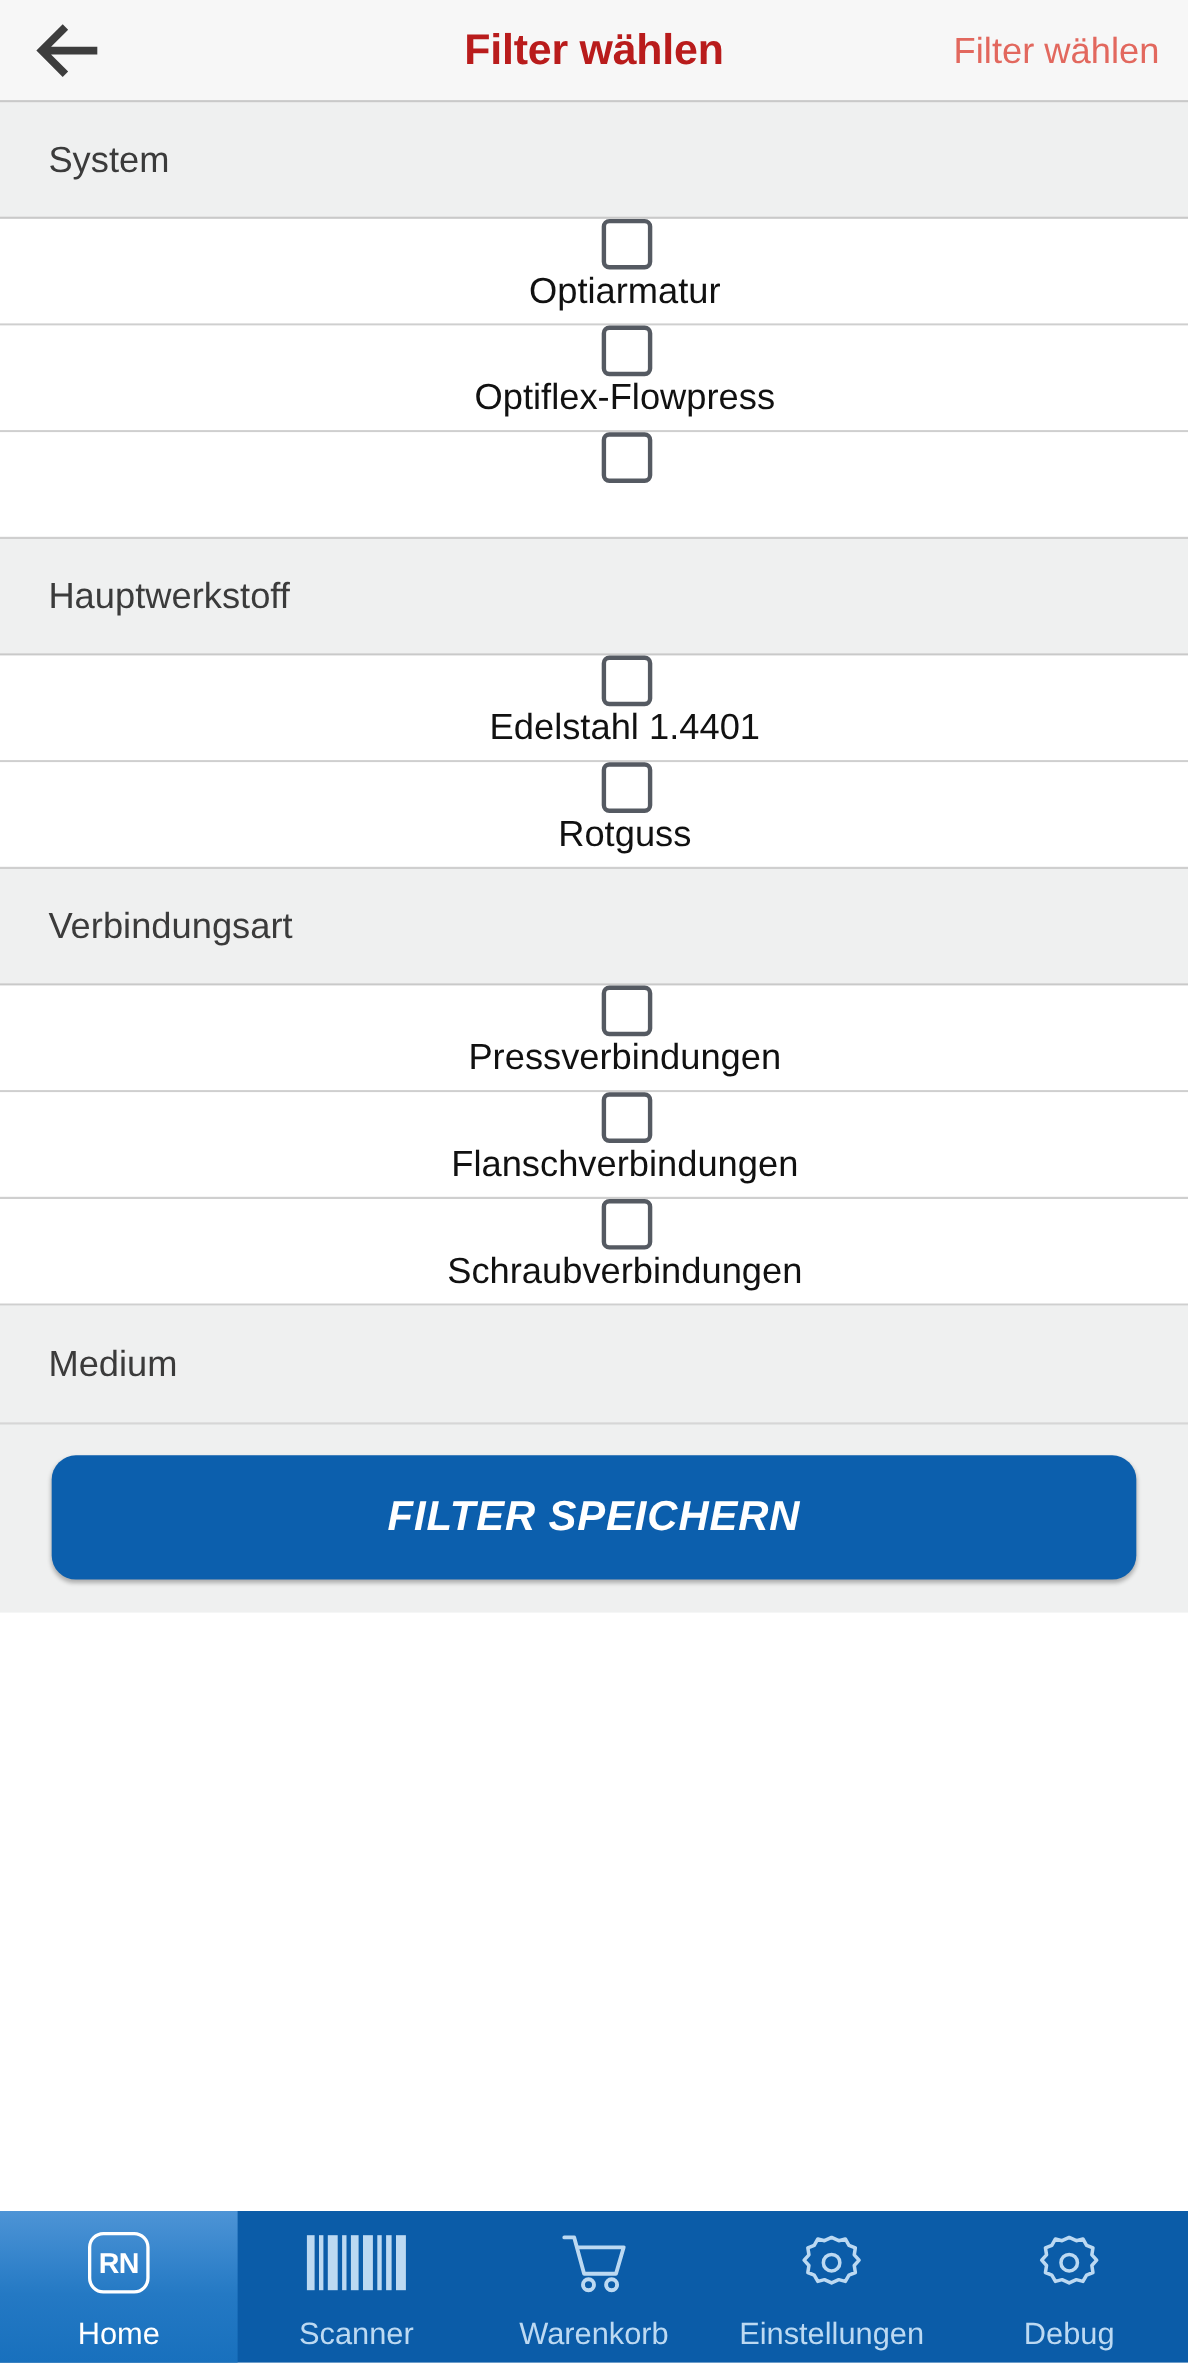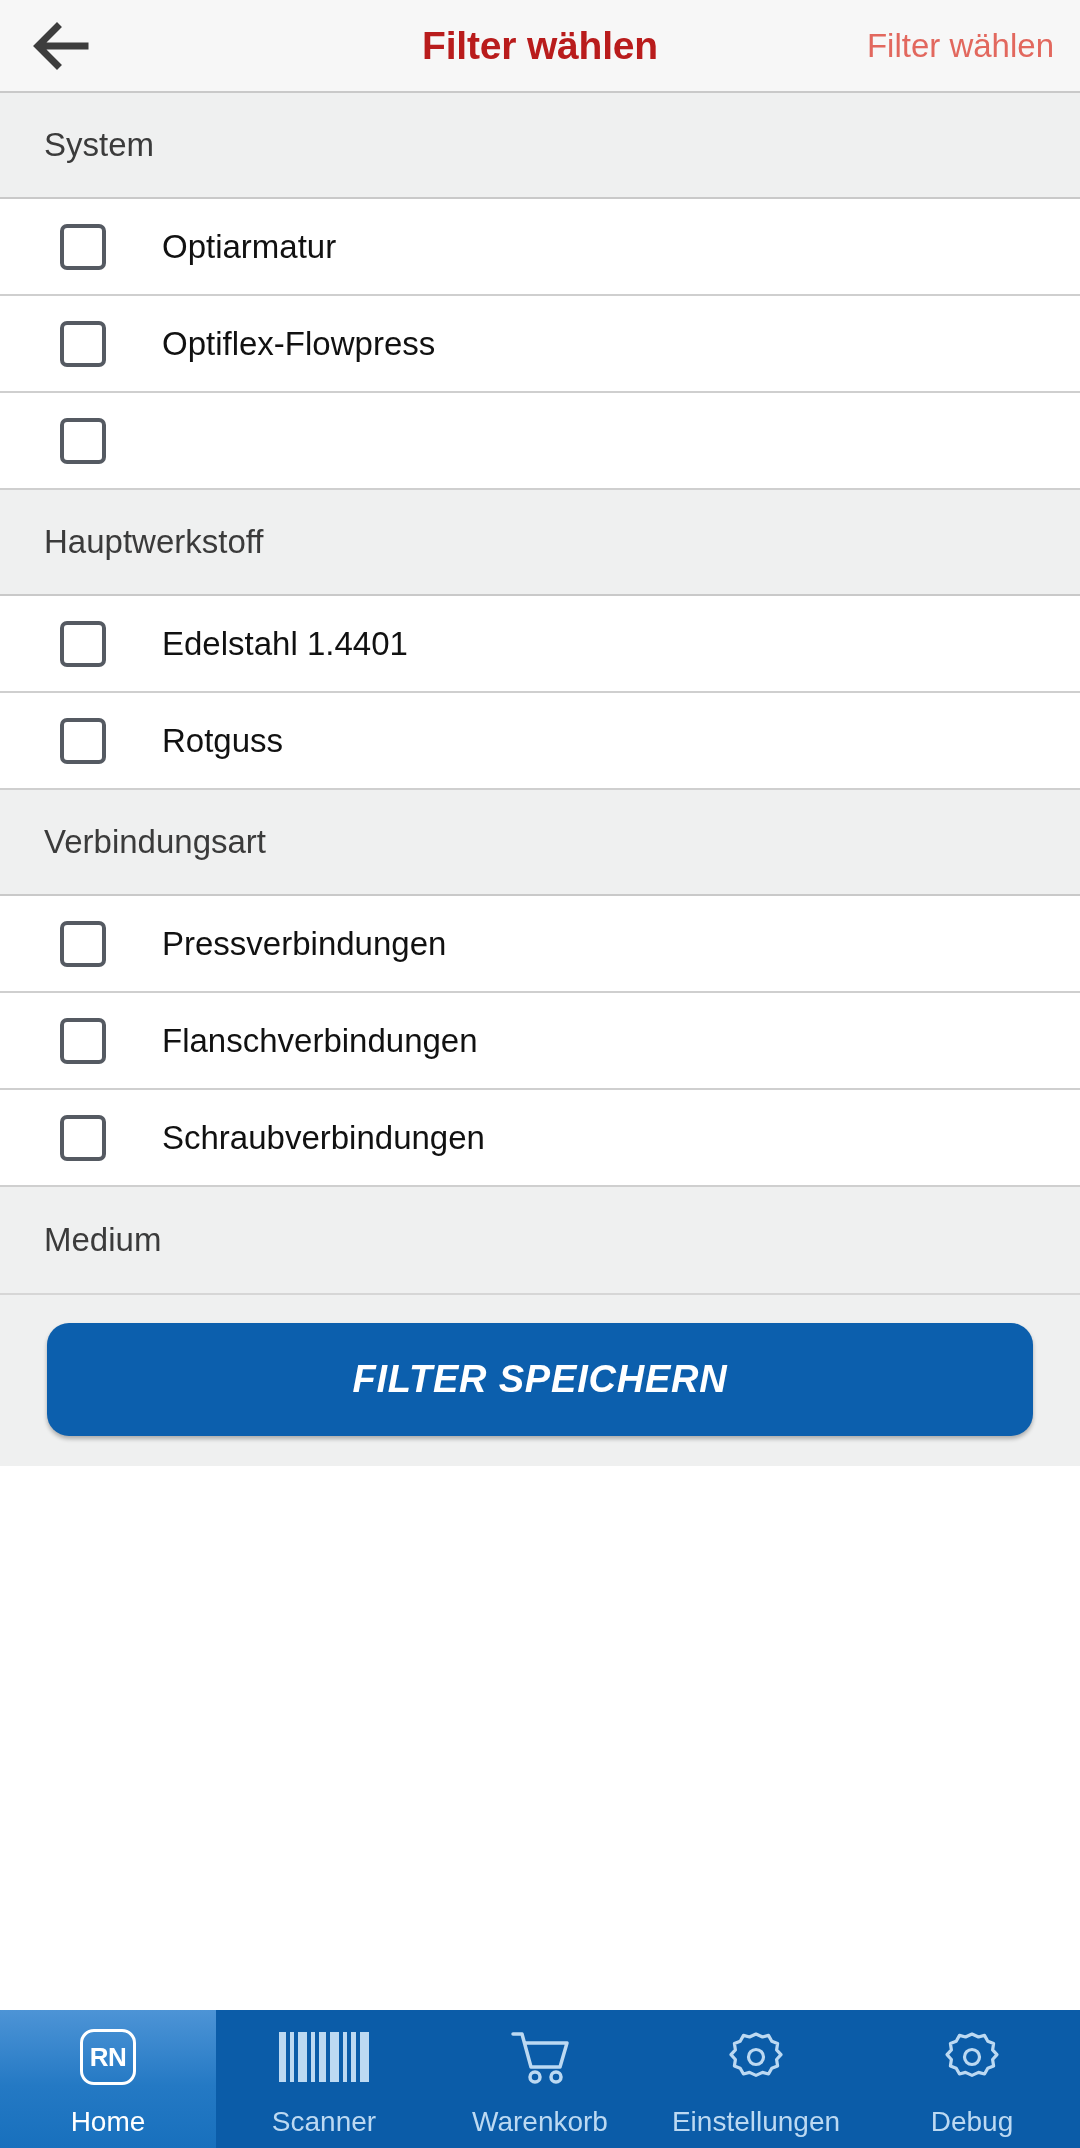--- a/index.html
+++ b/index.html
@@ -71,20 +71,21 @@
     font-size: 33px;
     color: #3b3b3b;
   }
   .opt-row {
     height: 97px;
     display: flex;
     align-items: center;
     background: #ffffff;
     border-bottom: 2px solid #cfcfcf;
     box-sizing: border-box;
+    flex-direction: column;
   }
   .checkbox {
     width: 46px;
     height: 46px;
     margin-left: 60px;
     border: 4px solid #555a62;
     border-radius: 7px;
     background: #ffffff;
     box-sizing: border-box;
     flex: 0 0 auto;

